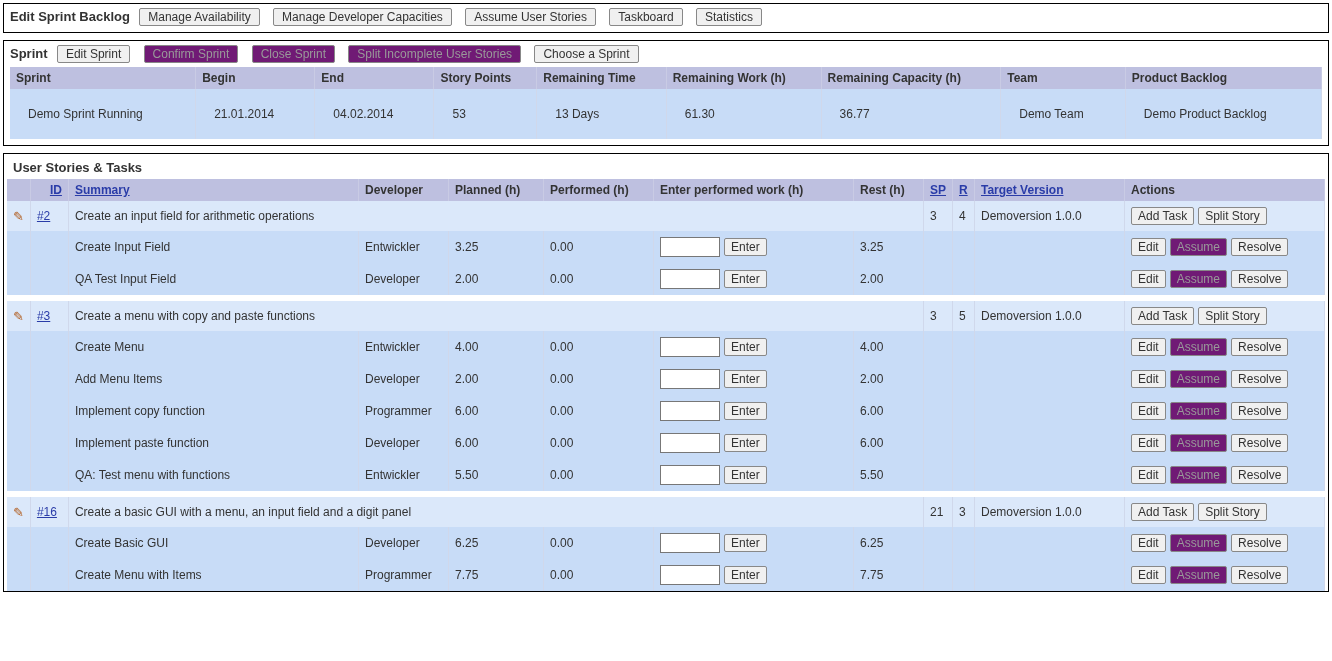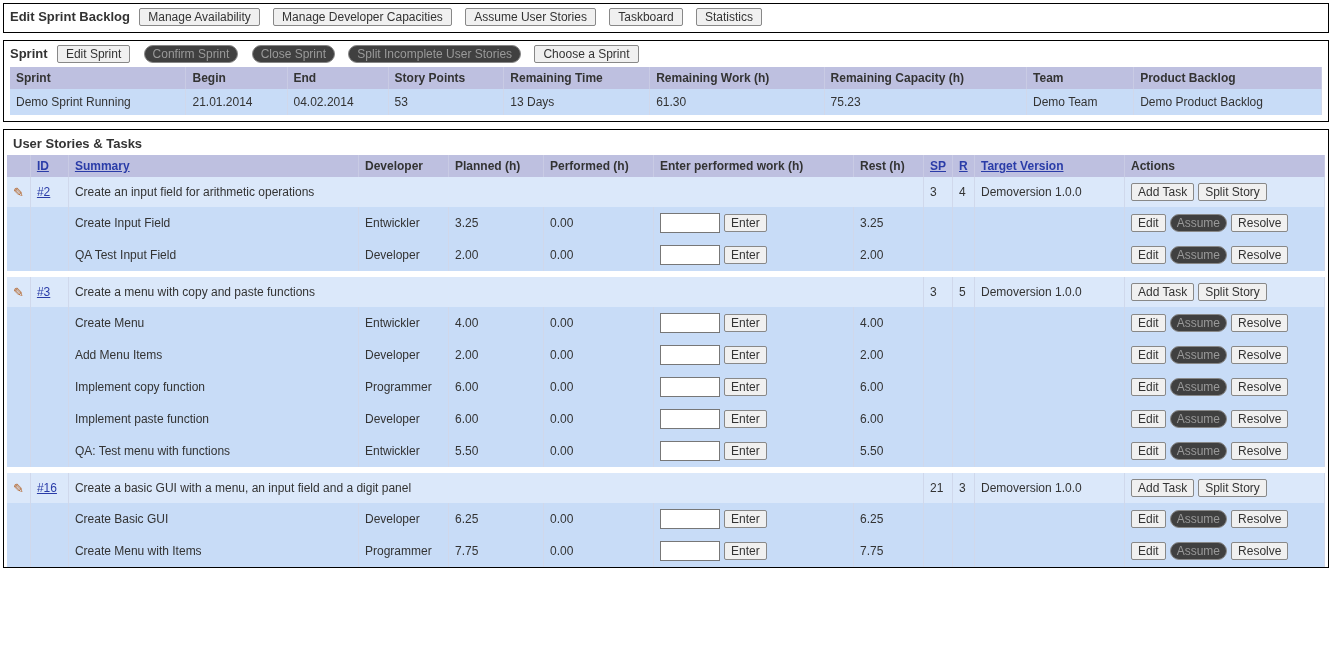--- a/index.html
+++ b/index.html
@@ -28,23 +28,22 @@
     padding: 1px 8px;
     background: #f0f0f0;
     border: 1px solid #888;
     border-radius: 2px;
     cursor: pointer;
     margin-right: 10px;
     color: #333;
   }
   button:disabled {
     color: #999;
-    background: #404040;
+    background: #701a75;
     cursor: default;
-    border-radius: 9px;
   }
   table {
     border-collapse: collapse;
     width: 100%;
     font-size: 12px;
   }
   th {
     text-align: left;
     background: #bec0e0;
     padding: 4px 6px;
@@ -53,21 +52,21 @@
     border-right: 1px solid #c9cbe4;
   }
   td {
     padding: 4px 6px;
     border-right: 1px solid #d0d8eb;
   }
   .sprint-table { margin-top: 4px; }
   .sprint-table td {
     background: #c8dcf7;
     color: #333;
-    padding: 6px;
+    padding: 18px;
   }
   .stories-panel {
     border: 1px solid #000;
     padding: 3px 3px 0 3px;
   }
   .stories-top {
     padding: 3px 6px 4px 6px;
     display: flex;
     justify-content: space-between;
     align-items: center;
@@ -115,21 +114,21 @@
     margin-right: 4px;
     padding: 1px 2px;
     font-family: inherit;
     font-size: 12px;
   }
   .btn-small {
     padding: 1px 6px;
     margin-right: 4px;
   }
   .actions-cell { white-space: nowrap; }
-  .col-id { width: 38px; }
+  .col-id { width: 38px; text-align: right; }
   .col-dev { width: 90px; }
   .col-plan { width: 95px; }
   .col-perf { width: 110px; }
   .col-enter { width: 200px; }
   .col-rest { width: 70px; }
   .col-sp  { width: 28px; margin-left: 19px; }
   .col-r   { width: 22px; }
   .col-tv  { width: 150px; }
   .col-act { width: 200px; }
 </style>
@@ -166,21 +165,21 @@
       <th>Team</th>
       <th>Product Backlog</th>
     </tr>
     <tr>
       <td>Demo Sprint Running</td>
       <td>21.01.2014</td>
       <td>04.02.2014</td>
       <td>53</td>
       <td>13 Days</td>
       <td>61.30</td>
-      <td>75.23</td>
+      <td>36.77</td>
       <td>Demo Team</td>
       <td>Demo Product Backlog</td>
     </tr>
   </tbody>
     </table>
 </div>
 
 <div class="stories-panel">
   <div class="stories-top">
     <span class="stories-title">User Stories &amp; Tasks</span>

